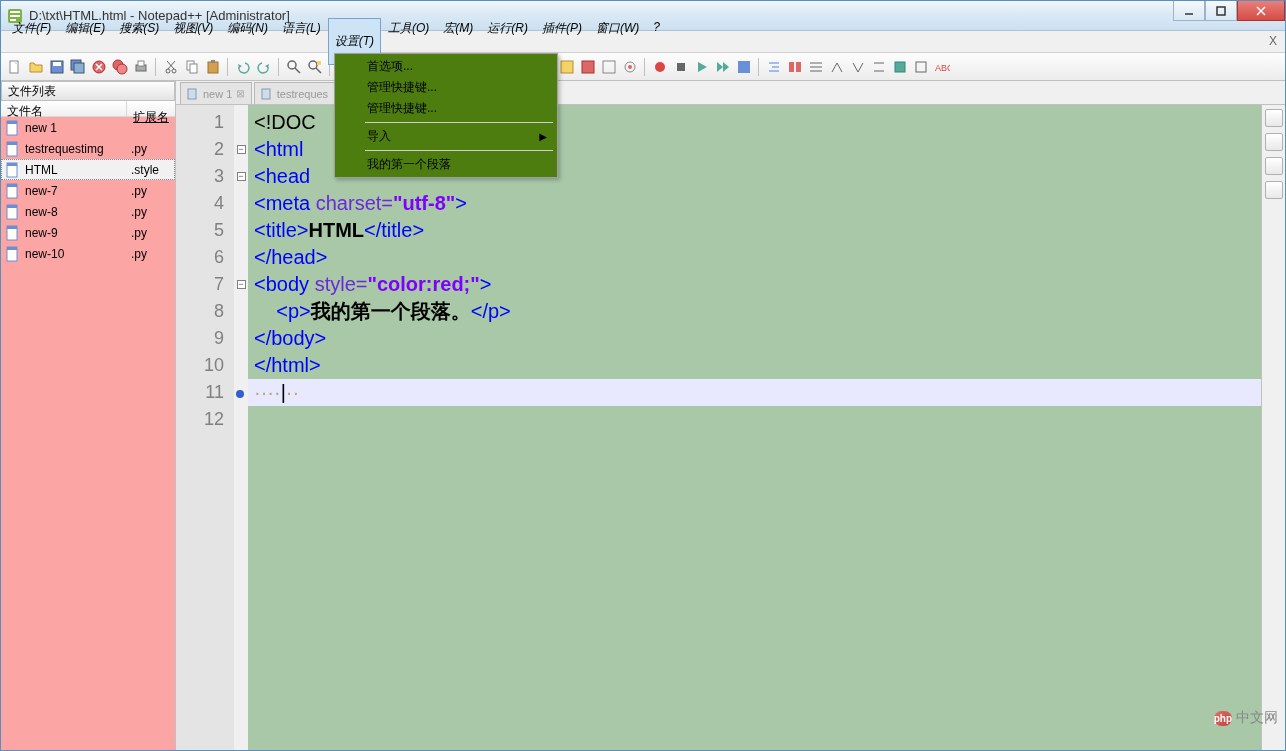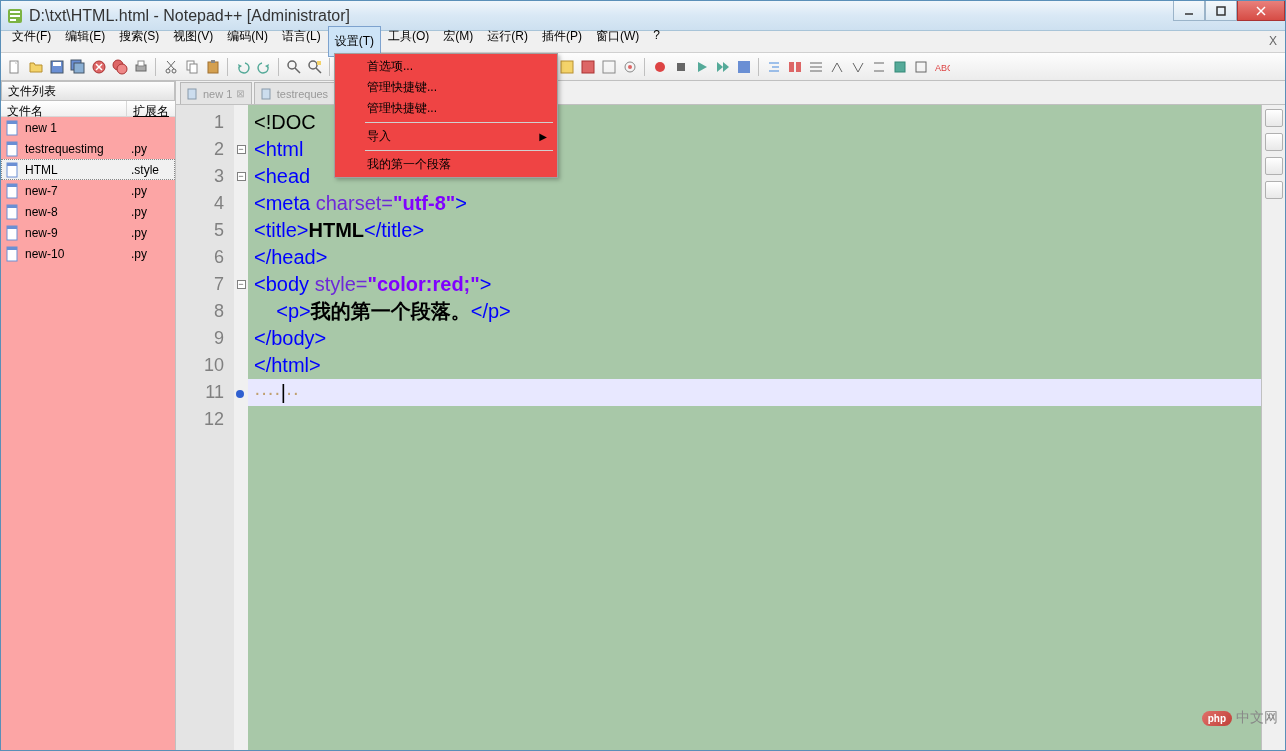--- a/index.html
+++ b/index.html
@@ -1,38 +1,38 @@
 <!DOCTYPE html>
 <html><head>
 <meta charset="utf-8">
 <style>
 * { margin: 0; padding: 0; box-sizing: border-box; font-family: "Microsoft YaHei", "Segoe UI", Tahoma, sans-serif; }
 body { background: #fff; overflow: hidden; width: 1286px; height: 751px; }
 .window { width: 1286px; height: 751px; display: flex; flex-direction: column; border: 1px solid #5a8fb8; }
 .titlebar { height: 30px; background: linear-gradient(#f0f6fb, #d9e8f5 50%, #cde0f0); display: flex; align-items: center; padding: 0 6px; border-bottom: 1px solid #a8c4d8; position: relative; }
 .titlebar-icon { width: 16px; height: 16px; margin-right: 6px; }
-.titlebar-text { font-size: 16px; color: #333; flex: 1; }
+.titlebar-text { font-size: 13px; color: #333; flex: 1; }
 .window-controls { display: flex; gap: 0; position: absolute; right: 0; top: 0; }
 .wc-btn { width: 32px; height: 20px; display: flex; align-items: center; justify-content: center; border: 1px solid #9bb4c9; border-top: none; background: linear-gradient(#f4f8fb,#dae8f3); }
 .wc-btn.close { background: linear-gradient(#e9807b,#d64c45); width: 48px; border-color: #a33; }
 .wc-btn svg { width: 10px; height: 10px; }
 .menubar { height: 22px; background: #f0f0f0; display: flex; align-items: center; padding: 0 4px; border-bottom: 1px solid #d0d0d0; font-size: 12px; position: relative; }
 .menu-item { padding: 2px 7px; cursor: default; }
-.menu-item.active { background: #cde4f7; border: 1px solid #7da2ce; padding: 6px 6px; }
+.menu-item.active { background: #cde4f7; border: 1px solid #7da2ce; padding: 14px 6px; }
 .menu-close { position: absolute; right: 8px; top: 3px; font-size: 12px; color: #666; cursor: default; }
 .toolbar { height: 28px; background: linear-gradient(#fdfdfd,#ececec); border-bottom: 1px solid #c0c0c0; display: flex; align-items: center; padding: 0 4px; gap: 2px; }
 .tb-btn { width: 19px; height: 19px; display: inline-flex; align-items: center; justify-content: center; border-radius: 2px; }
 .tb-btn svg { width: 16px; height: 16px; }
 .tb-sep { width: 1px; height: 18px; background: #c0c0c0; margin: 0 3px; }
 .main-area { flex: 1; display: flex; min-height: 0; }
 .side-panel { width: 175px; display: flex; flex-direction: column; border-right: 1px solid #c0c0c0; background: #fca5a5; }
 .side-title { height: 20px; background: linear-gradient(#fdfdfd,#e4e4e4); border: 1px solid #c0c0c0; font-size: 12px; padding: 2px 6px; display: flex; align-items: center; }
 .side-header { height: 16px; display: flex; font-size: 12px; background: linear-gradient(#fff,#f0f0f0); border-bottom: 1px solid #d8d8d8; }
 .side-header .col1 { flex: 1; padding: 2px 6px; border-right: 1px solid #d8d8d8; }
-.side-header .col2 { width: 48px; padding: 2px 6px; text-decoration: underline; }
+.side-header .col2 { width: 48px; padding: 8px 6px; text-decoration: underline; }
 .file-list { flex: 1; overflow: auto; font-size: 12px; }
 .file-row { display: flex; align-items: center; height: 21px; padding: 0 4px; }
 .file-row.selected { background: #f1f1f1; border: 1px dotted #888; padding: 0 3px; }
 .file-row .ficon { width: 16px; height: 16px; margin-right: 4px; flex-shrink: 0; }
 .file-row .fname { flex: 1; white-space: nowrap; overflow: hidden; text-overflow: ellipsis; }
 .file-row .fext { width: 40px; text-align: left; }
 .editor-area { flex: 1; display: flex; flex-direction: column; min-width: 0; position: relative; }
 .tab-bar { height: 24px; background: #f0f0f0; display: flex; align-items: flex-end; padding-left: 4px; border-bottom: 1px solid #c0c0c0; }
 .tab { height: 22px; background: #e4e4e4; border: 1px solid #b8b8b8; border-bottom: none; display: flex; align-items: center; padding: 0 6px; font-size: 11px; color: #888; margin-right: 2px; gap: 4px; font-family: Consolas, monospace; }
 .tab.disabled { color: #999; }
@@ -54,26 +54,26 @@
 .c-text { color: #000; font-weight: bold; }
 .c-doc { color: #000; }
 .c-ws { color: #c0a070; }
 .caret-dot { display: inline-block; width: 8px; height: 8px; background: #3060d0; border-radius: 50%; vertical-align: middle; margin-left: -18px; margin-right: 10px; }
 .right-strip { width: 24px; background: #f0f0f0; border-left: 1px solid #c0c0c0; display: flex; flex-direction: column; align-items: center; padding-top: 4px; gap: 6px; }
 .right-strip .rsb { width: 18px; height: 18px; border: 1px solid #b0b0b0; background: linear-gradient(#fff,#e8e8e8); border-radius: 2px; }
 .statusbar { height: 22px; background: #f0f0f0; border-top: 1px solid #c0c0c0; display: flex; align-items: center; font-size: 12px; color: #333; }
 .statusbar .sb-cell { padding: 0 12px; border-right: 1px solid #d0d0d0; height: 100%; display: flex; align-items: center; }
 .statusbar .sb-cell.first { width: 290px; }
 .statusbar .sb-flex { flex: 1; }
-.dropdown { position: absolute; top: 22px; left: 333px; width: 224px; background: #ef4444; border: 1px solid #a0a0a0; box-shadow: 2px 2px 4px rgba(0,0,0,0.25); z-index: 100; padding: 2px; }
+.dropdown { position: absolute; top: 22px; left: 333px; width: 224px; background: #4d7c0f; border: 1px solid #a0a0a0; box-shadow: 2px 2px 4px rgba(0,0,0,0.25); z-index: 100; padding: 2px; }
 .dd-item { height: 21px; display: flex; align-items: center; padding: 0 28px 0 30px; font-size: 12px; position: relative; }
 .dd-item .arrow { position: absolute; right: 8px; font-size: 10px; }
 .dd-sep { height: 1px; background: #d0d0d0; margin: 3px 2px 3px 28px; }
 .watermark { position: absolute; right: 8px; bottom: 24px; font-size: 14px; color: #888; display: flex; align-items: center; gap: 4px; pointer-events: none; }
-.watermark .wm-badge { background: linear-gradient(135deg,#e0706a,#c04038); color: #fff; font-size: 10px; font-weight: bold; padding: 2px 6px; border-radius: 10px; }
+.watermark .wm-badge { background: linear-gradient(135deg,#e0706a,#c04038); color: #fff; font-size: 10px; font-weight: bold; padding: 2px 0; border-radius: 10px; }
 </style>
 </head>
 <body>
 
 <div class="window">
 
   <div class="titlebar">
     <svg class="titlebar-icon" viewBox="0 0 16 16">
         <rect x="1" y="1" width="14" height="14" fill="#7cb342" rx="2"></rect>
         <rect x="3" y="3" width="10" height="2" fill="#fff"></rect>
@@ -95,21 +95,21 @@
       <div class="wc-btn close">
           <svg viewBox="0 0 10 10">
             <line x1="1" y1="1" x2="9" y2="9" stroke="#fff" stroke-width="1.5"></line>
             <line x1="9" y1="1" x2="1" y2="9" stroke="#fff" stroke-width="1.5"></line>
           </svg>
         </div>
     </div>
   </div>
 
   <div class="menubar">
-    <div id="menubar-items" style="display: flex;">
+    <div id="menubar-items" style="display: flex; font-style: italic;">
         <span class="menu-item">文件(F)</span>
         <span class="menu-item">编辑(E)</span>
         <span class="menu-item">搜索(S)</span>
         <span class="menu-item">视图(V)</span>
         <span class="menu-item">编码(N)</span>
         <span class="menu-item">语言(L)</span>
         <span class="menu-item active">设置(T)</span>
         <span class="menu-item">工具(O)</span>
         <span class="menu-item">宏(M)</span>
         <span class="menu-item">运行(R)</span>

